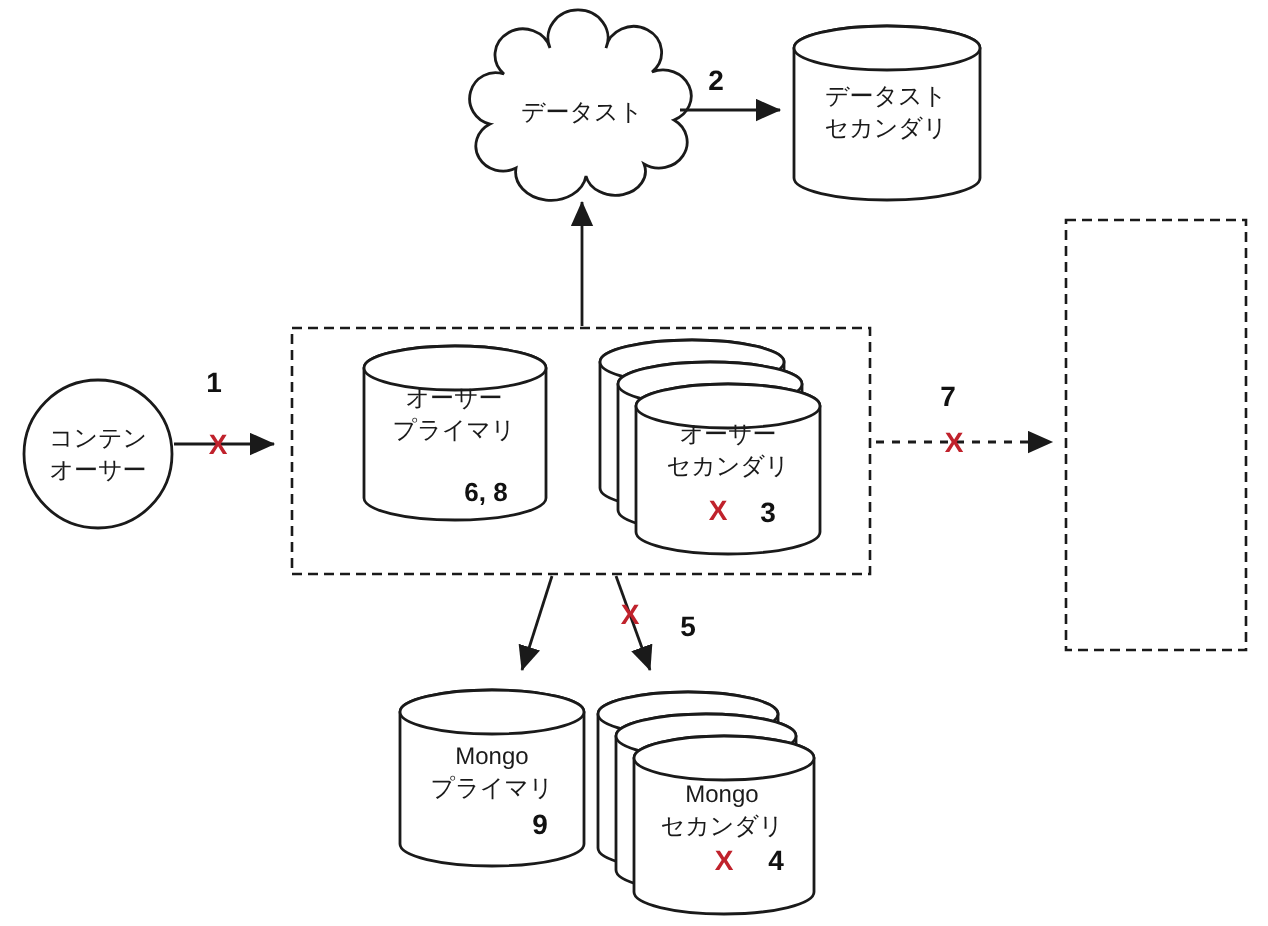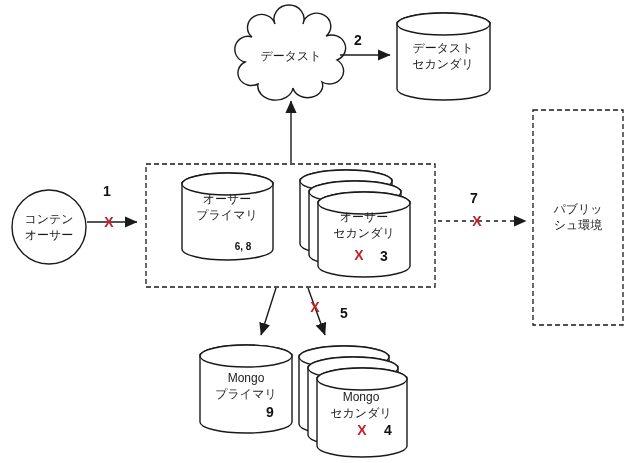--- a/index.html
+++ b/index.html
@@ -17,21 +17,21 @@
     font-size:12px;
     line-height:1.32;
     color:#1a1a1a;
     text-align:center;
     white-space:pre-line;
     pointer-events:none;
   }
   .num{
     position:absolute;
     transform:translate(-50%,-50%);
-    font-size:10px;
+    font-size:13px;
     font-weight:bold;
     color:#111111;
     white-space:nowrap;
   }
   .edge-num{
     position:absolute;
     transform:translate(-50%,-50%);
     font-size:14px;
     font-weight:bold;
     color:#111111;
@@ -124,22 +124,20 @@
 
   <div class="lbl" style="left:227px;top:208px;">オーサー
 プライマリ</div>
   <div class="num" style="left:243px;top:246px;">6, 8</div>
 
   <div class="lbl" style="left:364px;top:226px;">オーサー
 セカンダリ</div>
   <div class="fx" style="left:359px;top:255px;">X</div>
   <div class="num" style="left:384px;top:256px;font-size:14px;">3</div>
 
-  <div class="lbl" style="left:578px;top:218px;">パブリッ
-シュ環境</div>
 
   <div class="lbl" style="left:246px;top:387px;">Mongo
 プライマリ</div>
   <div class="num" style="left:270px;top:412px;font-size:14px;">9</div>
 
   <div class="lbl" style="left:361px;top:406px;">Mongo
 セカンダリ</div>
   <div class="fx" style="left:362px;top:430px;">X</div>
   <div class="num" style="left:388px;top:430px;font-size:14px;">4</div>
 

